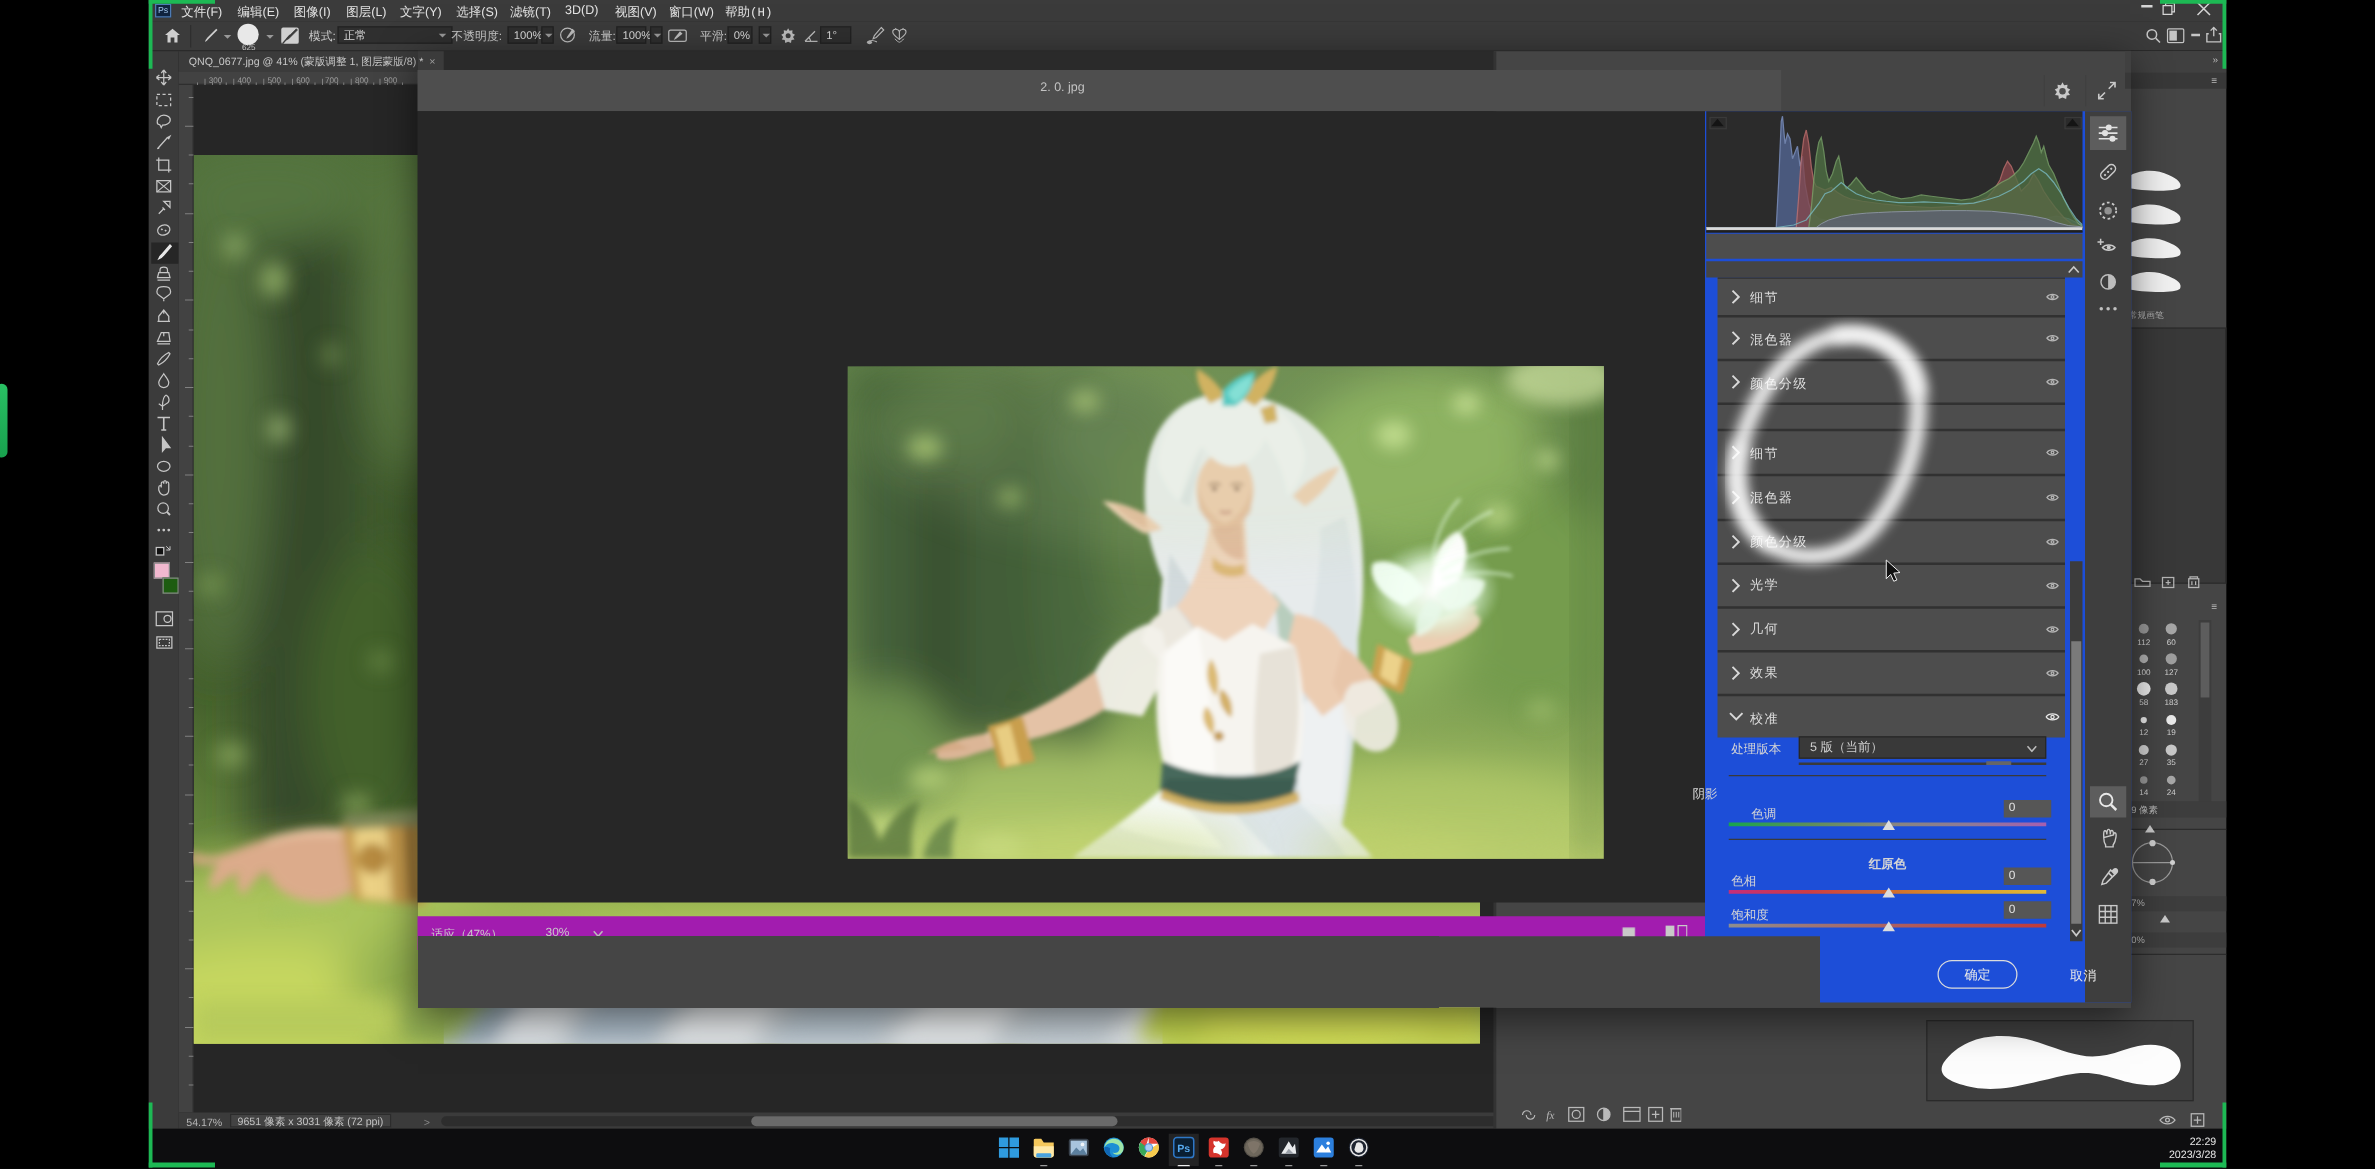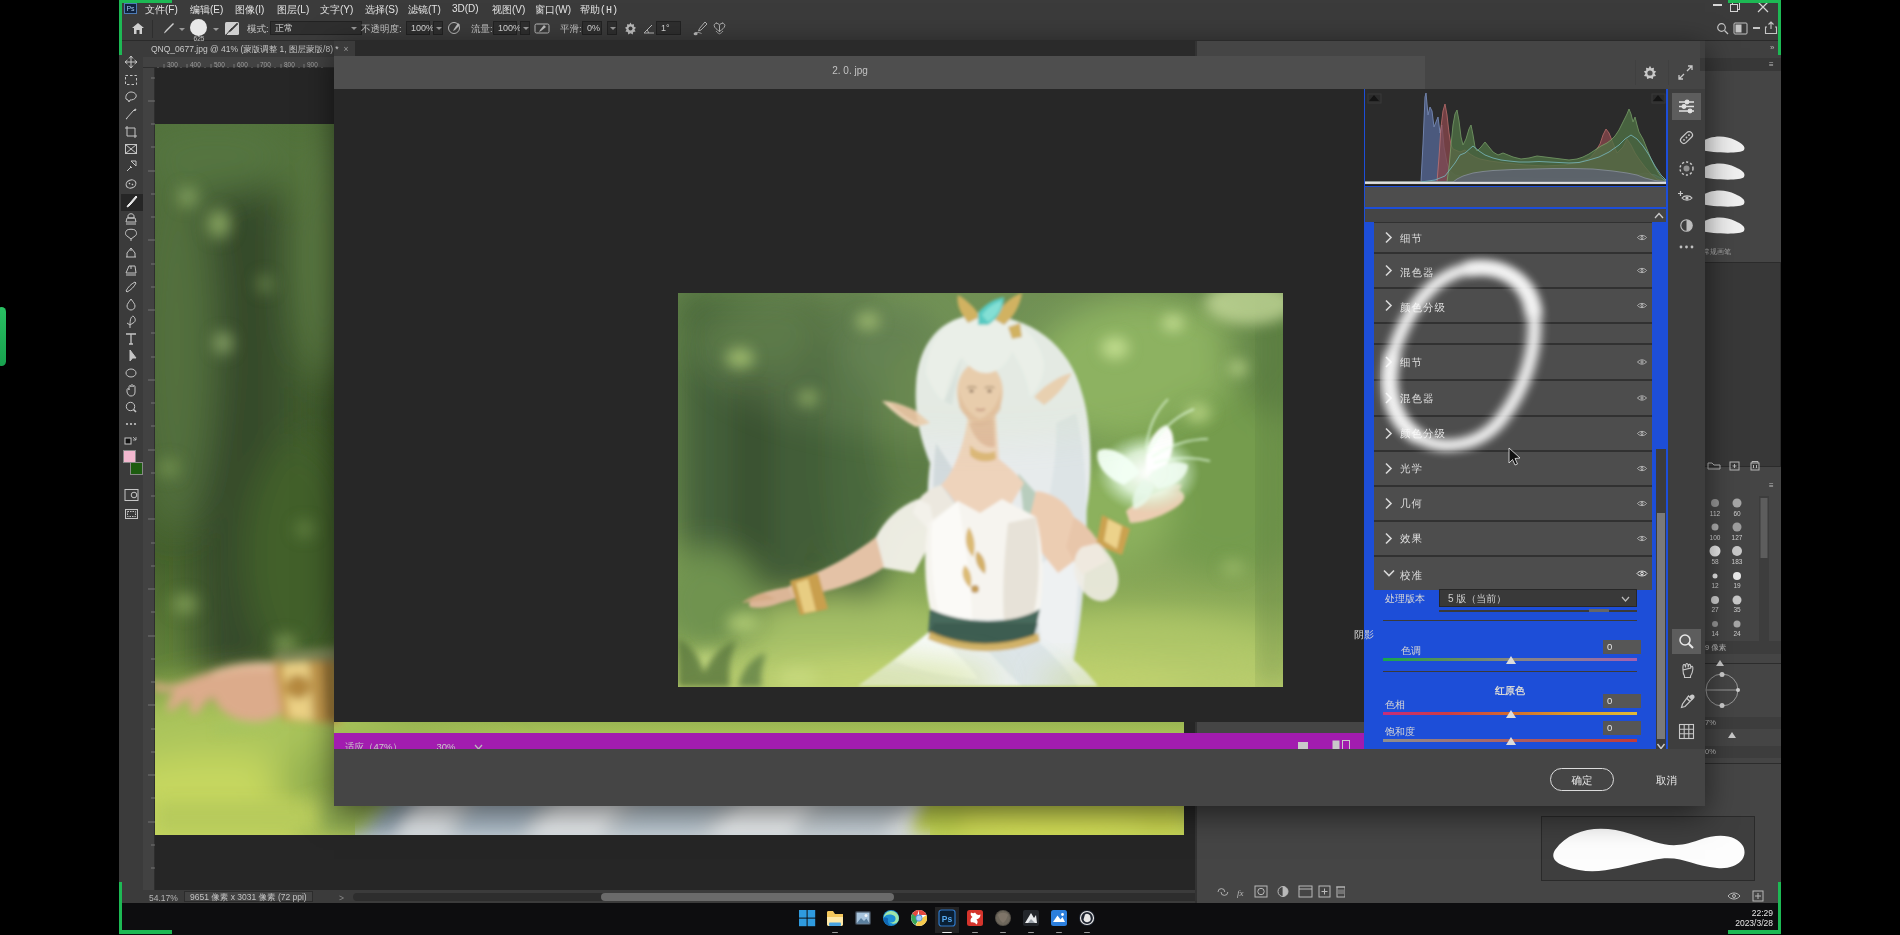--- a/index.html
+++ b/index.html
@@ -29,21 +29,21 @@
 #rpanels{position:absolute;left:1195px;top:41px;width:586px;height:862px;background:#454545;}
 
 #taskbar{position:absolute;left:119px;top:903px;width:1662px;height:32px;background:#0d0d0f;}
 
 #acr{position:absolute;left:334px;top:40px;width:1371px;height:766px;box-shadow:0 8px 30px rgba(0,0,0,.55);}
 #acrtitle{position:absolute;left:0;top:0;width:1371px;height:16px;background:#f1f1f1;border-radius:6px 6px 0 0;color:#222;font-size:9px;line-height:16px;padding-left:8px;}
 #acrtool{position:absolute;left:0;top:16px;width:1091px;height:33px;background:#4e4e4e;color:#c6c6c6;}
 #acrpreview{position:absolute;left:0;top:49px;width:1030px;height:633px;background:#272727;}
 #acrright{position:absolute;left:1030px;top:49px;width:341px;height:713px;background:#1d4ed8;}
 #acrzoom{position:absolute;left:0;top:682px;width:1030px;height:27px;background:#a21caf;color:#c9c9c9;font-size:9.5px;margin-top:11px;}
-#acrbottom{position:absolute;left:0;top:709px;width:1371px;height:57px;background:#454545;}
+#acrbottom{position:absolute;left:0;top:709px;width:1122px;height:57px;background:#454545;}
 .greenmark{position:absolute;background:#1db954;}
 </style>
 </head>
 <body>
 <div id="stage">
   <div id="screen"></div>
   <div id="menubar">
     <span class="abs" style="left:5px;top:3px;width:13px;height:11px;background:#10233f;border:1px solid #4d7bb5;color:#9fc2e8;font-size:7px;line-height:9px;text-align:center;margin:0;">Ps</span>
     <span class="abs" style="left:26px;top:3px;margin:0;">文件(F)</span>
     <span class="abs" style="left:71px;top:3px;margin:0;">编辑(E)</span>

